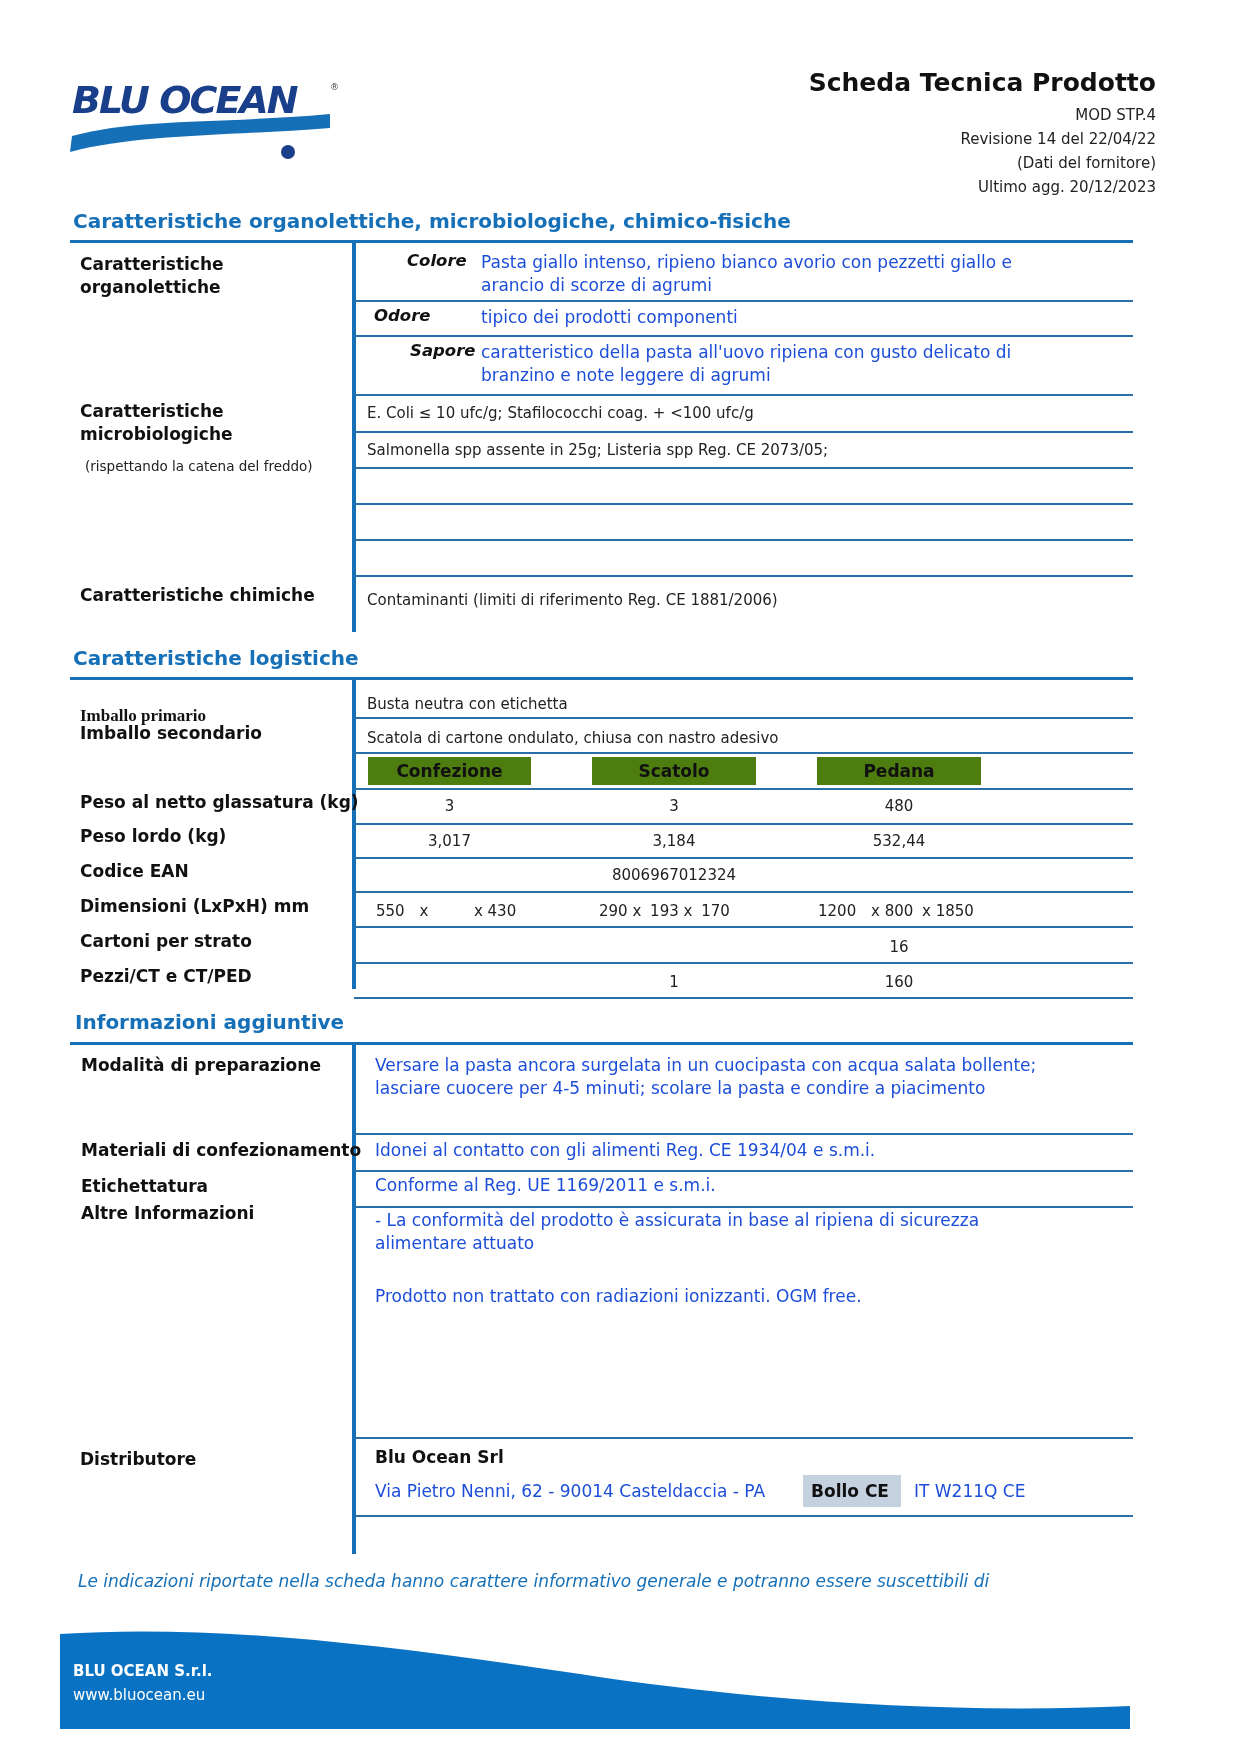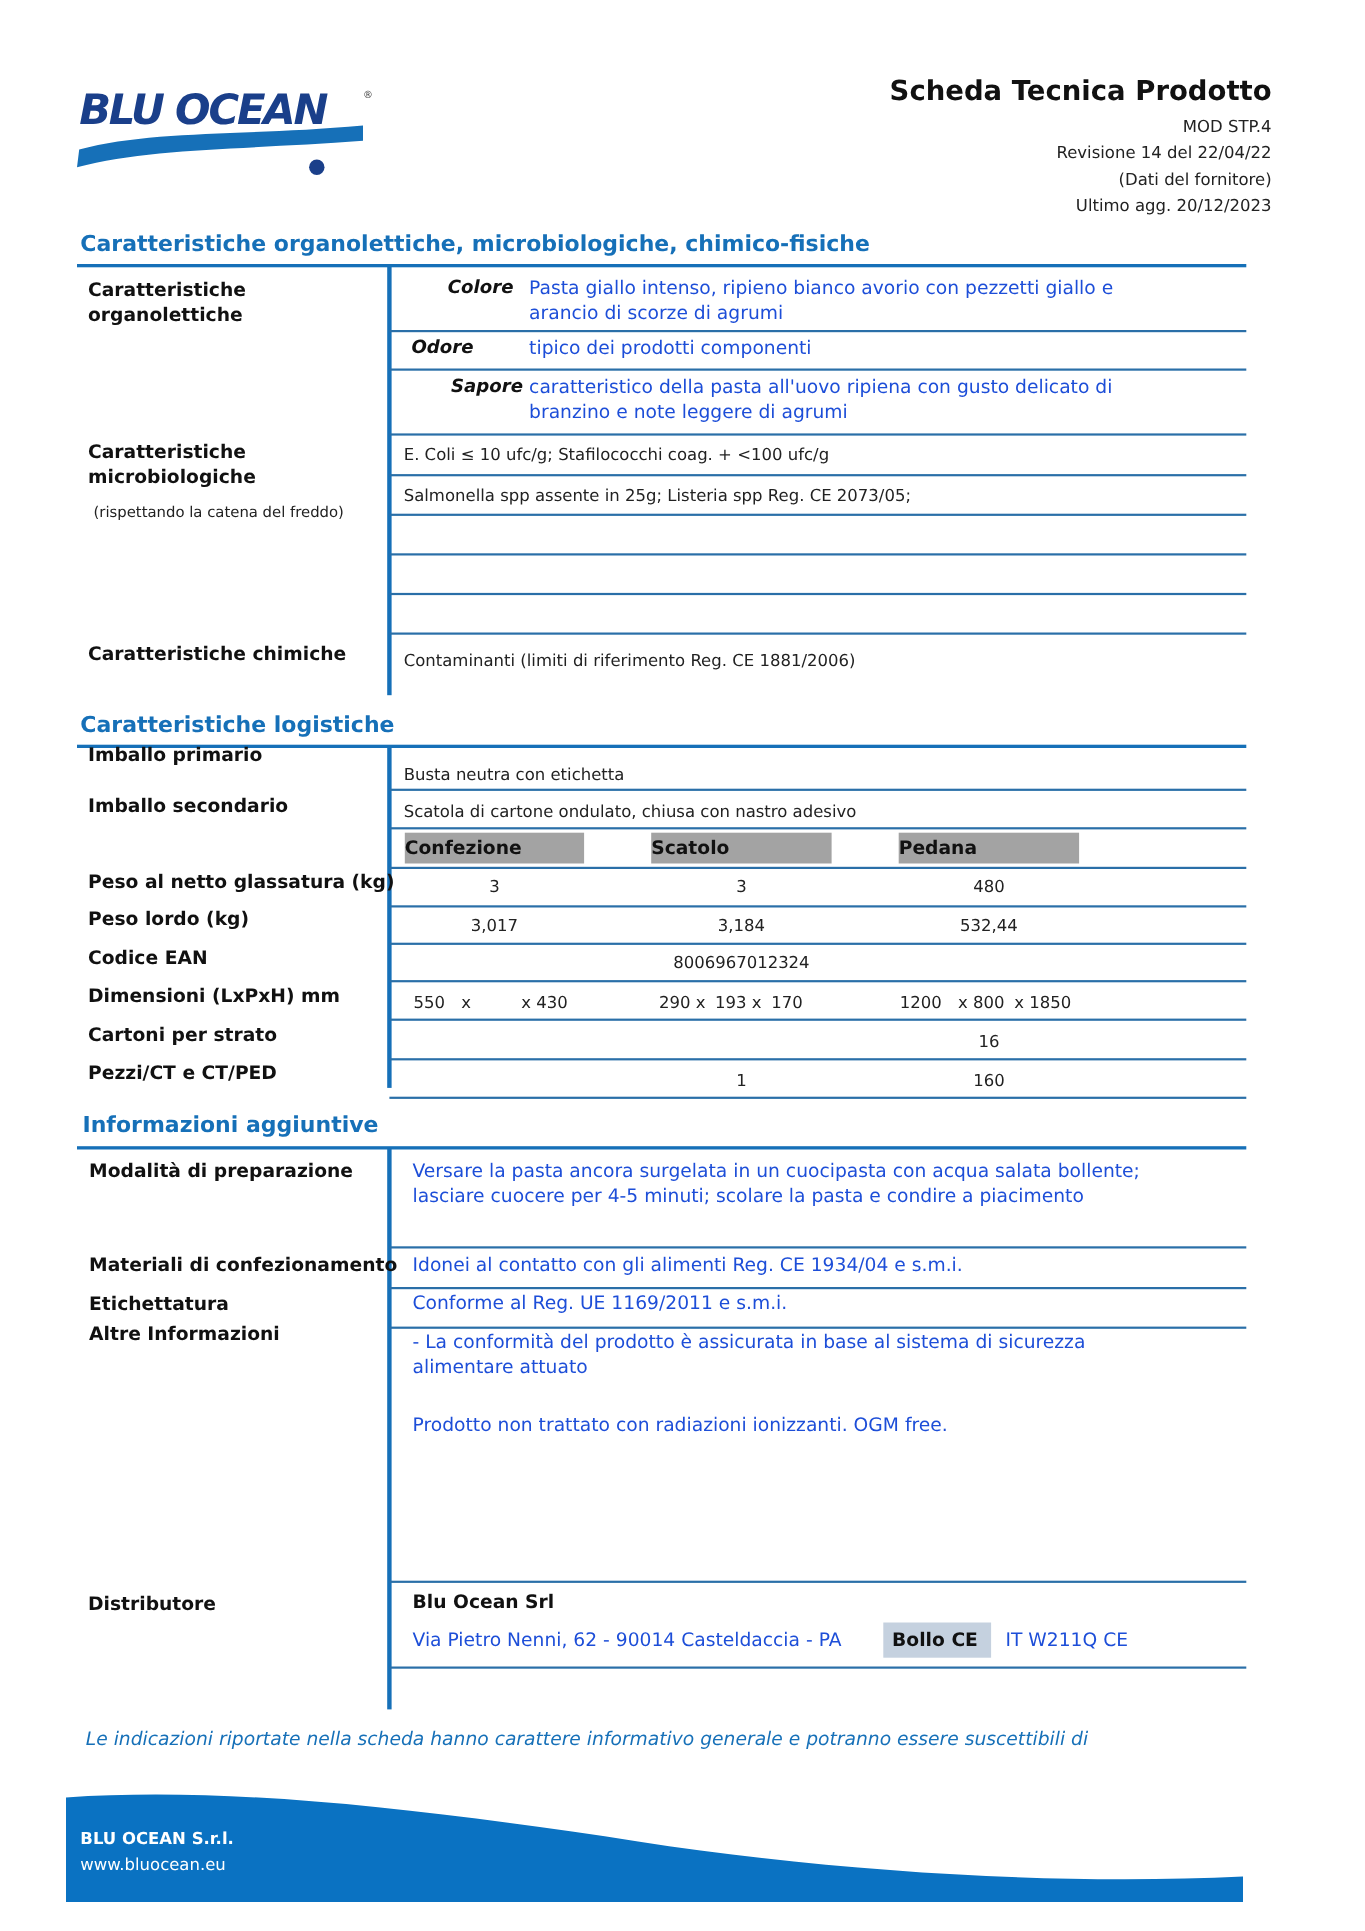--- a/index.html
+++ b/index.html
@@ -13,21 +13,21 @@
   .section-title { font-weight: bold; font-size: 20px; color: #1670b8; }
   .hline { position: absolute; height: 3px; background: #1670b8; }
   .thinline { position: absolute; height: 2px; background: #2a6fa8; }
   .vline { position: absolute; width: 4px; background: #1670b8; }
   .lbl { font-weight: bold; font-size: 17px; color: #111; line-height: 23px; }
   .sublbl { font-size: 13.5px; color: #222; }
   .key { font-weight: bold; font-style: italic; font-size: 16.5px; }
   .val { font-size: 17px; color: #1d4ed8; line-height: 23px; }
   .valsm { font-size: 15px; color: #222; }
   .numc { font-size: 15px; color: #222; text-align: center; }
-  .colhead { background: #a3a3a3; font-weight: bold; font-size: 17px; line-height: 28px; }
+  .colhead { background: #4d7c0f; font-weight: bold; font-size: 17px; text-align: center; line-height: 28px; }
   .disclaimer { font-style: italic; font-size: 17px; color: #1670b8; line-height: 23px; }
   .footer-brand { color: #fff; font-weight: bold; font-size: 15px; }
   .footer-url { color: #fff; font-size: 15px; }
   .bollo { background: #c5d1df; font-weight: bold; font-size: 17px; padding: 0 8px; line-height: 32px; }
 </style>
 </head>
 <body>
 
 <div class="abs" style="left:68px;top:78px;width:280px;height:90px;">
   <svg width="280" height="90" viewBox="0 0 280 90" style="position:absolute;left:0;top:0;">
@@ -88,21 +88,21 @@
 <div class="abs valsm" style="left:367px;top:547px;"></div>
 <div class="thinline" style="left:354px;top:575px;width:779px;"></div>
 
 <div class="abs lbl" style="left:80px;top:584px;">Caratteristiche chimiche</div>
 <div class="abs valsm" style="left:367px;top:591px;">Contaminanti (limiti di riferimento Reg. CE 1881/2006)</div>
 
 <div class="abs section-title" style="left:73px;top:646px;">Caratteristiche logistiche</div>
 <div class="hline" style="left:70px;top:677px;width:1063px;"></div>
 <div class="vline" style="left:352px;top:679px;height:310px;"></div>
 
-<div class="abs lbl" style="left:80px;top:676px;">Imballo primario</div>
+<div class="abs lbl" style="left:80px;top:704px;font-family:Liberation Serif, serif;">Imballo primario</div>
 <div class="abs valsm" style="left:367px;top:695px;">Busta neutra con etichetta</div>
 <div class="thinline" style="left:354px;top:717px;width:779px;"></div>
 
 <div class="abs lbl" style="left:80px;top:722px;">Imballo secondario</div>
 <div class="abs valsm" style="left:367px;top:729px;">Scatola di cartone ondulato, chiusa con nastro adesivo</div>
 <div class="thinline" style="left:354px;top:752px;width:779px;"></div>
 
 <div class="abs colhead" style="left:368px;top:757px;width:163px;">Confezione</div>
 <div class="abs colhead" style="left:592px;top:757px;width:164px;">Scatolo</div>
 <div class="abs colhead" style="left:817px;top:757px;width:164px;">Pedana</div>
@@ -174,21 +174,21 @@
 <div class="abs lbl" style="left:81px;top:1139px;">Materiali di confezionamento</div>
 <div class="abs val" style="left:375px;top:1139px;">Idonei al contatto con gli alimenti Reg. CE 1934/04 e s.m.i.</div>
 <div class="thinline" style="left:354px;top:1170px;width:779px;"></div>
 
 <div class="abs lbl" style="left:81px;top:1175px;">Etichettatura</div>
 <div class="abs val" style="left:375px;top:1174px;">Conforme al Reg. UE 1169/2011 e s.m.i.</div>
 <div class="thinline" style="left:354px;top:1206px;width:779px;"></div>
 
 <div class="abs lbl" style="left:81px;top:1202px;">Altre Informazioni</div>
 <div class="abs val" style="left:375px;top:1209px;">
-  <div>- La conformità del prodotto è assicurata in base al sistema di sicurezza</div>
+  <div>- La conformità del prodotto è assicurata in base al ripiena di sicurezza</div>
   <div>alimentare attuato</div>
   <div style="margin-top:30px;">Prodotto non trattato con radiazioni ionizzanti. OGM free.</div>
 </div>
 <div class="thinline" style="left:354px;top:1437px;width:779px;"></div>
 
 <div class="abs lbl" style="left:80px;top:1448px;">Distributore</div>
 <div class="abs lbl" style="left:375px;top:1446px;">Blu Ocean Srl</div>
 <div class="abs val" style="left:375px;top:1480px;">Via Pietro Nenni, 62 - 90014 Casteldaccia - PA</div>
 <div class="abs bollo" style="left:803px;top:1475px;width:82px;">Bollo CE</div>
 <div class="abs val" style="left:914px;top:1480px;">IT W211Q CE</div>

